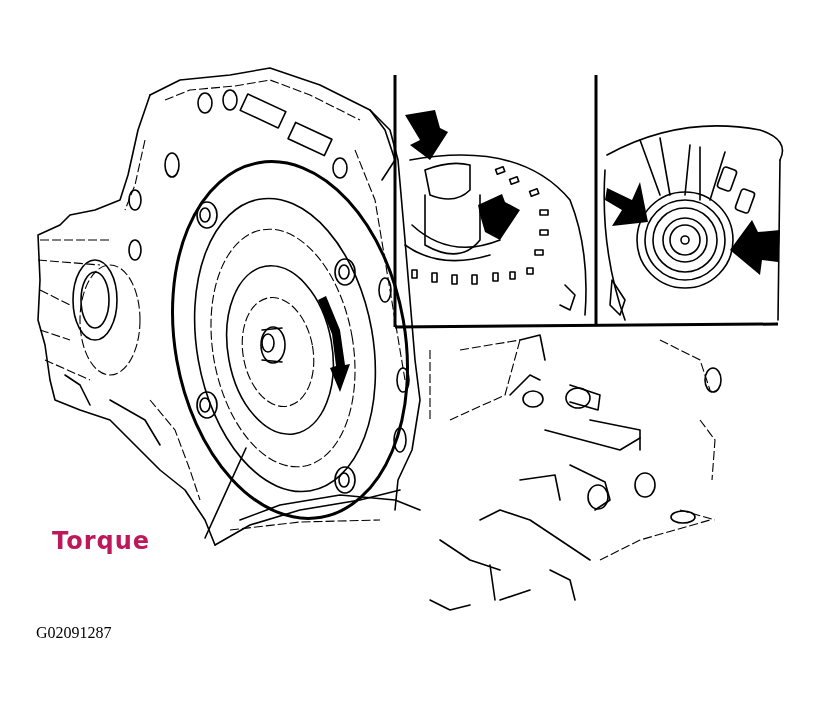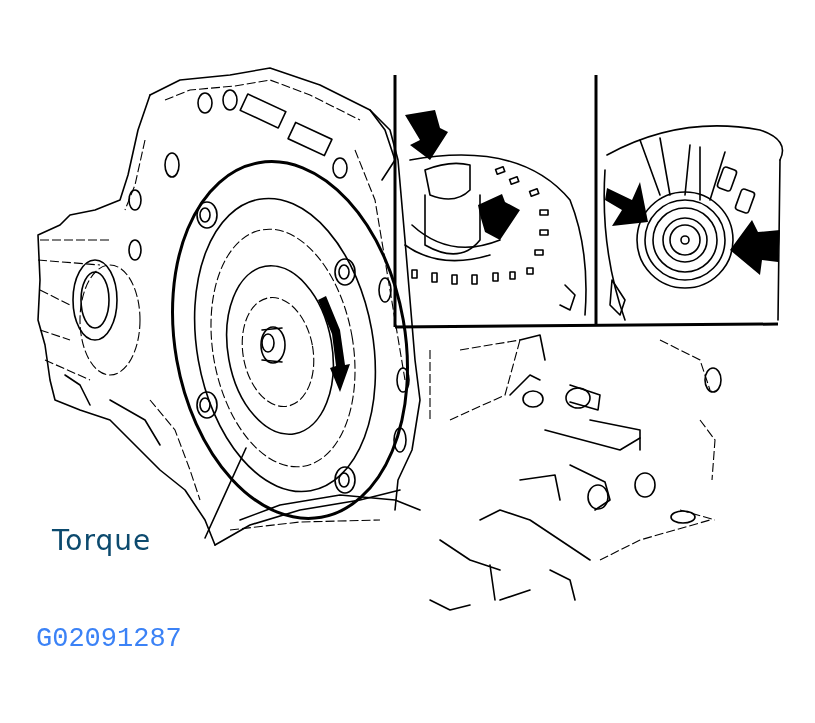--- a/index.html
+++ b/index.html
@@ -1,26 +1,26 @@
 <!DOCTYPE html>
 <html><head>
 <meta charset="utf-8">
 <style>
   html, body { margin: 0; padding: 0; background: #ffffff; }
   body { width: 815px; height: 723px; position: relative; overflow: hidden; font-family: "Liberation Sans", sans-serif; }
   #figure { position: absolute; left: 0; top: 0; width: 815px; height: 723px; }
   .callout-label {
     position: absolute; left: 52px; top: 527px;
-    font-family: "DejaVu Sans", sans-serif; font-size: 28px; line-height: 28px;
-    color: #0c4a6e; letter-spacing: 1px;
+    font-family: "DejaVu Sans", sans-serif; font-size: 24px; line-height: 28px;
+    color: #be185d; letter-spacing: 1px; font-weight: bold;
   }
   .callout-label span { display: block; }
   .figure-id {
     position: absolute; left: 36px; top: 624px;
-    font-family: Liberation Mono, monospace; font-size: 27px; color: #3b82f6;
+    font-family: Liberation Serif, serif; font-size: 16px; color: #000000;
   }
   svg .ln { fill: none; stroke: #000; stroke-width: 1.6; stroke-linecap: round; stroke-linejoin: round; }
   svg .thin { fill: none; stroke: #000; stroke-width: 1.1; stroke-dasharray: 9 3; }
   svg .bold { fill: none; stroke: #000; stroke-width: 3; }
   svg .solid { fill: #000; stroke: none; }
 </style>
 </head>
 <body>
 
 <svg id="figure" viewBox="0 0 815 723" xmlns="http://www.w3.org/2000/svg">

